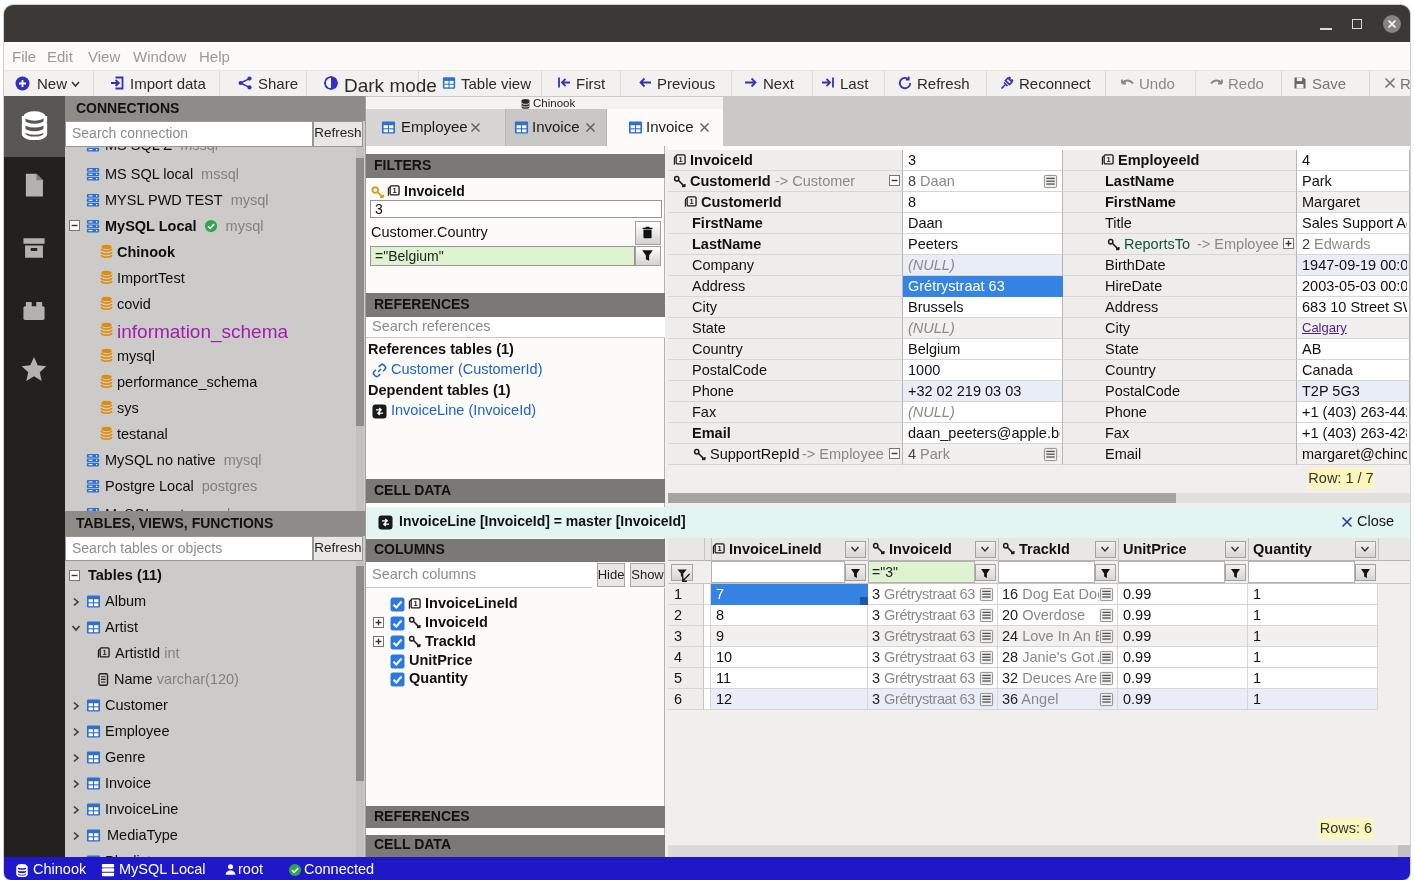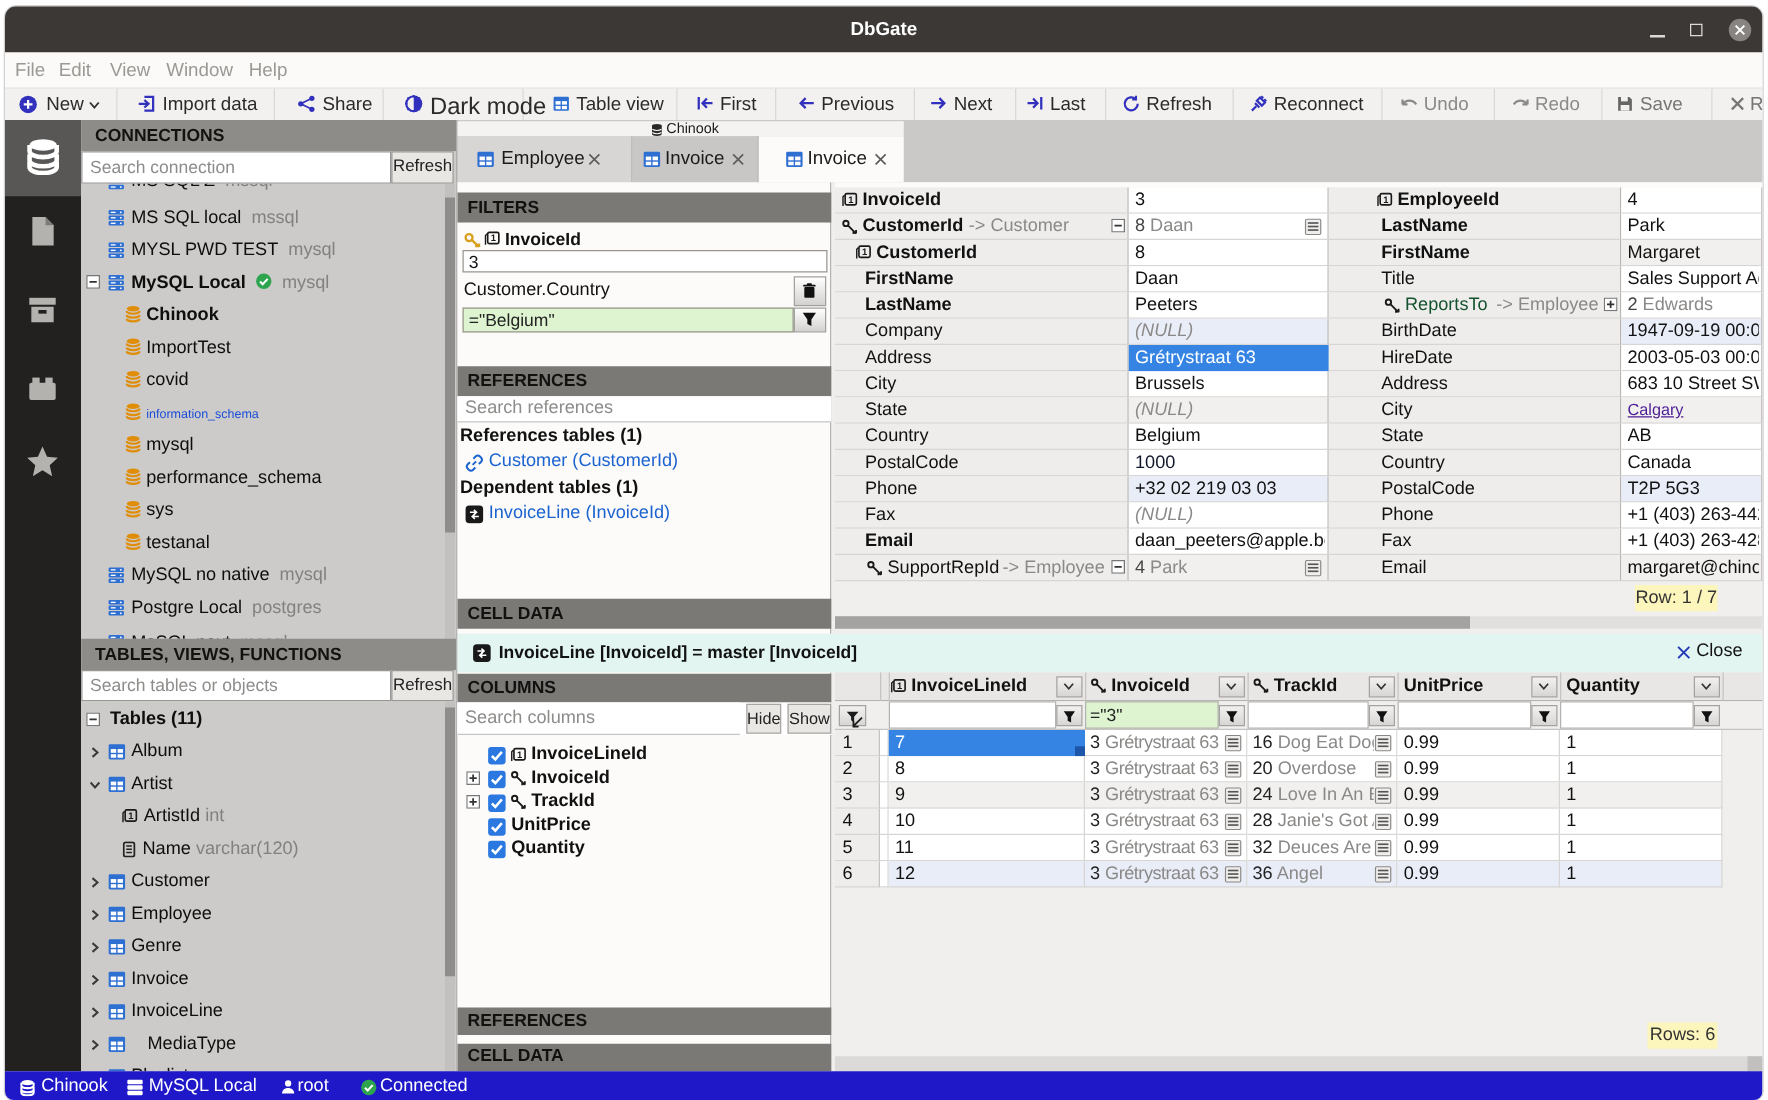--- a/index.html
+++ b/index.html
@@ -2,21 +2,20 @@
 <html><head><meta charset="utf-8"><style>
 html,body{margin:0;padding:0;width:1414px;height:880px;background:#fff;
 font-family:"Liberation Sans",sans-serif;-webkit-font-smoothing:antialiased}
 div{position:absolute;box-sizing:border-box;white-space:nowrap;overflow:visible}
 .clip{overflow:hidden}
 
 </style></head><body>
 <div style="left:4px;top:5px;width:1406px;height:875px;border-radius:9px 9px 7px 7px;overflow:hidden;background:#fbfaf9;box-shadow:0 0 0 1px rgba(0,0,0,0.18)">
 <div style="left:-4px;top:-5px;width:1414px;height:880px;">
 <div style="left:4px;top:5px;width:1406px;height:37px;background:#3c3836;"></div>
-<div style="left:0px;top:15px;width:1414px;text-align:center;font-size:15px;font-weight:700;color:#fff;">DbGate</div>
 <div style="left:1320px;top:28px;width:12px;height:2px;background:#dcdad8;"></div>
 <div style="left:1352px;top:19px;width:10px;height:10px;border:1.5px solid #dcdad8;"></div>
 <div style="left:1383px;top:15px;width:18px;height:18px;border-radius:50%;background:#878481;"></div>
 <div style="left:1387px;top:19px;">
         <svg width="10" height="10" viewBox="0 0 10 10" style="display:block">
           <path d="M1.5 1.5 L8.5 8.5 M8.5 1.5 L1.5 8.5" stroke="#fff" stroke-width="1.6"></path>
         </svg>
       </div>
 <div style="left:4px;top:42px;width:1406px;height:28px;background:#fbfaf9;"></div>
 <div style="left:12px;top:48px;font-size:15px;color:#9b9994;">File</div>
@@ -289,21 +288,21 @@
           </div>
 <div style="left:117px;top:295px;height:19px;"><span style="font-size:14.5px;color:#0e0e0e;font-weight:400">covid</span></div>
 <div style="left:99px;top:322px;">
             <svg width="15" height="15" viewBox="0 0 16 17" style="display:block">
               <ellipse cx="8" cy="3.4" rx="5.8" ry="2.5" fill="#e08d0a"></ellipse>
 <path d="M2.2 5.5c0 1.35 2.6 2.45 5.8 2.45s5.8-1.1 5.8-2.45" fill="none" stroke="#e08d0a" stroke-width="2"></path>
 <path d="M2.2 9c0 1.35 2.6 2.45 5.8 2.45S13.8 10.35 13.8 9" fill="none" stroke="#e08d0a" stroke-width="2"></path>
 <path d="M2.2 12.4c0 1.35 2.6 2.45 5.8 2.45s5.8-1.1 5.8-2.45" fill="none" stroke="#e08d0a" stroke-width="2"></path>
             </svg>
           </div>
-<div style="left:117px;top:321px;height:19px;"><span style="font-size:10px;color:#1d4ed8;font-weight:400">information_schema</span></div>
+<div style="left:117px;top:321px;height:19px;"><span style="font-size:19px;color:#a21caf;font-weight:400">information_schema</span></div>
 <div style="left:99px;top:348px;">
             <svg width="15" height="15" viewBox="0 0 16 17" style="display:block">
               <ellipse cx="8" cy="3.4" rx="5.8" ry="2.5" fill="#e08d0a"></ellipse>
 <path d="M2.2 5.5c0 1.35 2.6 2.45 5.8 2.45s5.8-1.1 5.8-2.45" fill="none" stroke="#e08d0a" stroke-width="2"></path>
 <path d="M2.2 9c0 1.35 2.6 2.45 5.8 2.45S13.8 10.35 13.8 9" fill="none" stroke="#e08d0a" stroke-width="2"></path>
 <path d="M2.2 12.4c0 1.35 2.6 2.45 5.8 2.45s5.8-1.1 5.8-2.45" fill="none" stroke="#e08d0a" stroke-width="2"></path>
             </svg>
           </div>
 <div style="left:117px;top:347px;height:19px;"><span style="font-size:14.5px;color:#0e0e0e;font-weight:400">mysql</span></div>
 <div style="left:99px;top:374px;">
@@ -507,21 +506,21 @@
           </div>
 <div style="left:86px;top:828px;">
             <svg width="15" height="15" viewBox="0 0 16 16" style="display:block">
               <rect x="1" y="1.5" width="14" height="13" rx="1.2" fill="#2e6fd2"></rect>
 <rect x="2.8" y="5.6" width="4.6" height="3.2" fill="#fff"></rect>
               <rect x="8.6" y="5.6" width="4.6" height="3.2" fill="#fff"></rect>
 <rect x="2.8" y="10" width="4.6" height="3" fill="#fff"></rect>
               <rect x="8.6" y="10" width="4.6" height="3" fill="#fff"></rect>
             </svg>
           </div>
-<div style="left:118px;top:827px;font-size:14.5px;color:#0e0e0e;">MediaType</div>
+<div style="left:107px;top:827px;font-size:14.5px;color:#0e0e0e;">MediaType</div>
 
 <div style="left:86px;top:854px;">
             <svg width="15" height="15" viewBox="0 0 16 16" style="display:block">
               <rect x="1" y="1.5" width="14" height="13" rx="1.2" fill="#2e6fd2"></rect>
 <rect x="2.8" y="5.6" width="4.6" height="3.2" fill="#fff"></rect>
               <rect x="8.6" y="5.6" width="4.6" height="3.2" fill="#fff"></rect>
 <rect x="2.8" y="10" width="4.6" height="3" fill="#fff"></rect>
               <rect x="8.6" y="10" width="4.6" height="3" fill="#fff"></rect>
             </svg>
           </div>

